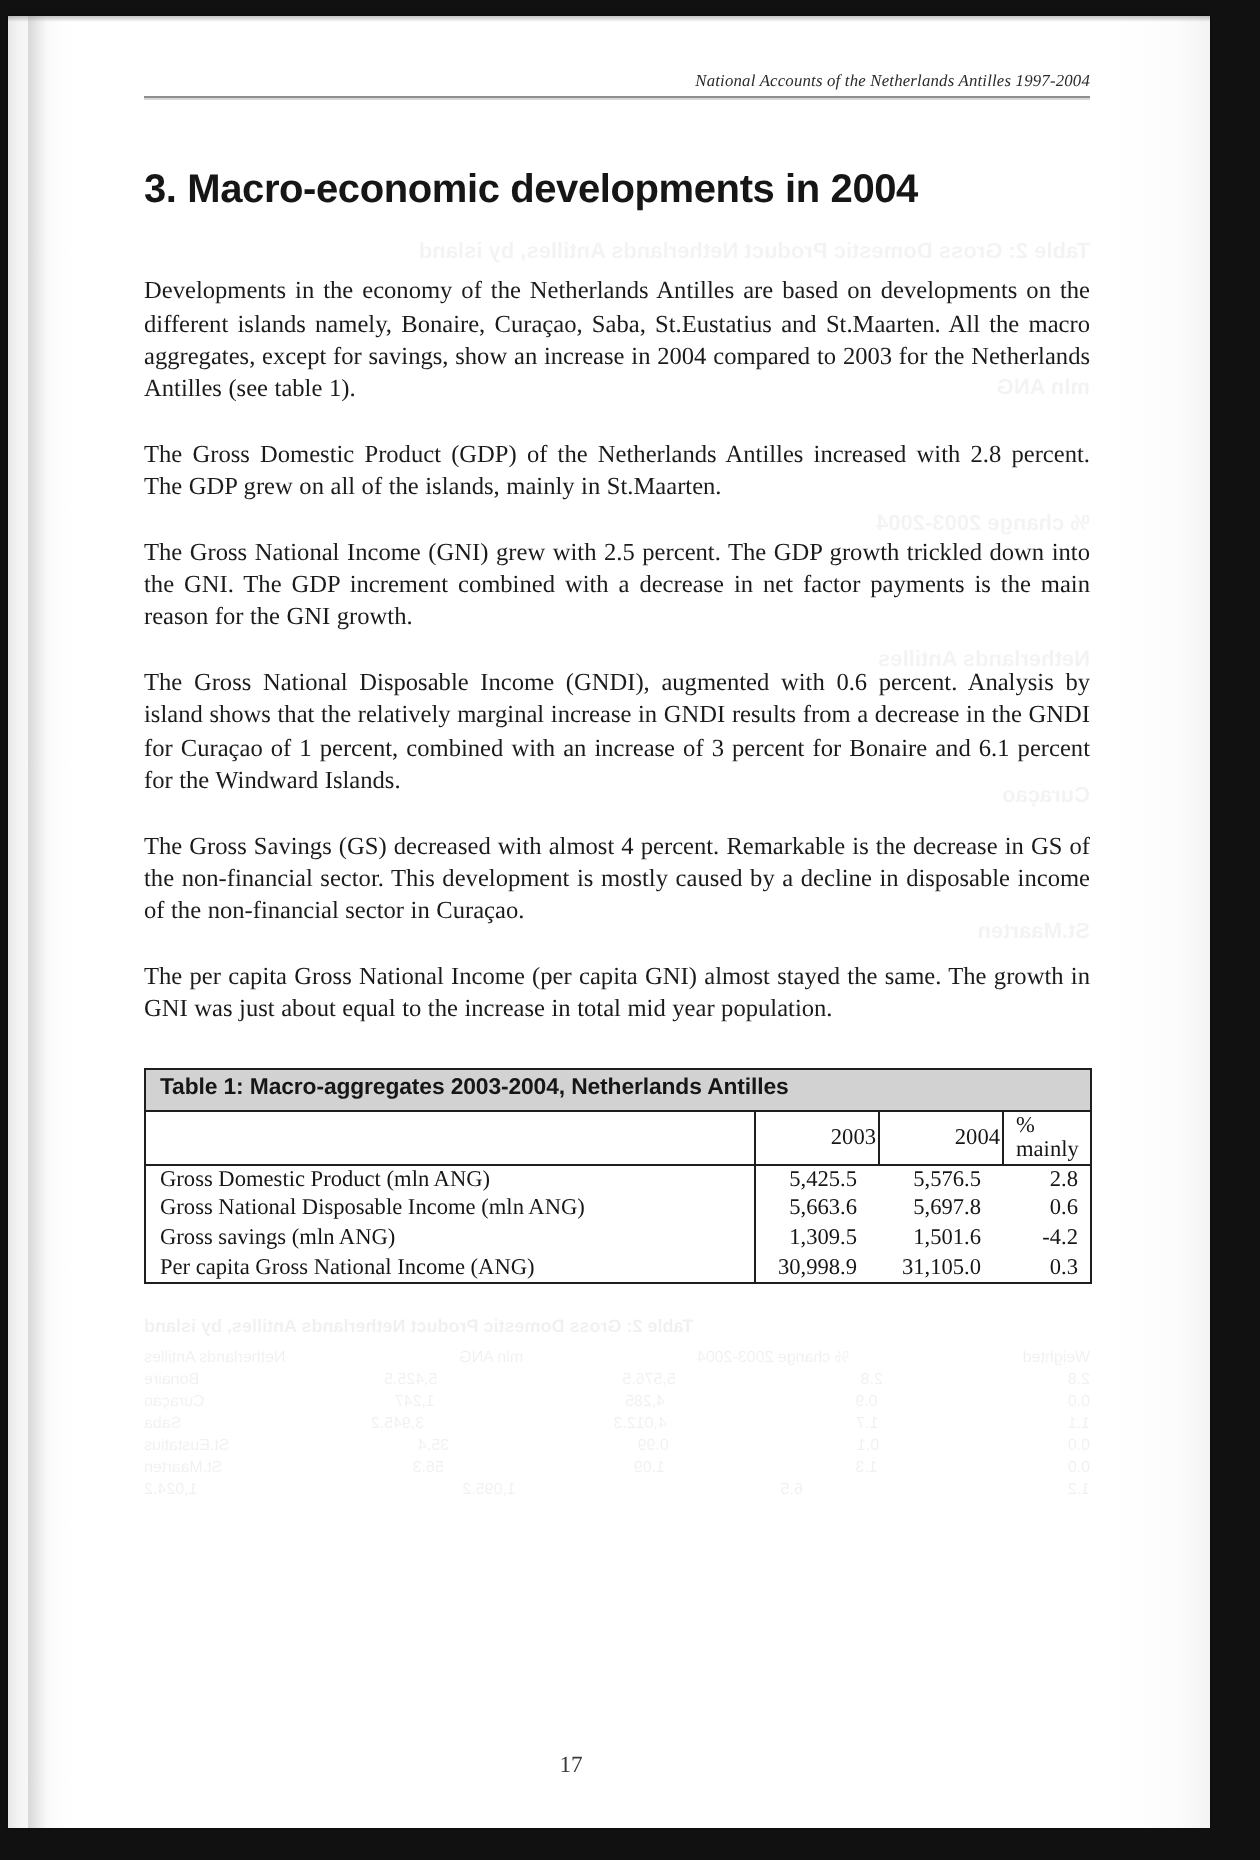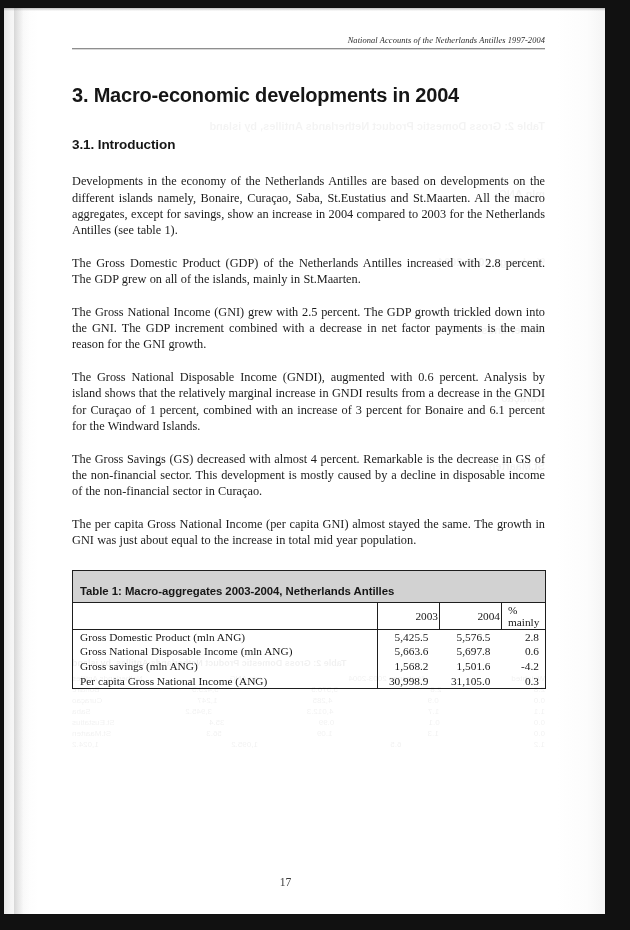--- a/index.html
+++ b/index.html
@@ -125,21 +125,21 @@
     vertical-align: middle;
   }
 
   
   tr.caption-row td {
     background: #d2d2d2;
     border: 1.3px solid #1e1e1e;
     font-family: "Liberation Sans", "DejaVu Sans", sans-serif;
     font-weight: bold;
     font-size: 11.4px;
-    padding: 14px 0 5px 7px;
+    padding: 3px 0 5px 7px;
     letter-spacing: -0.05px;
   }
 
   
   tr.head-row td {
     border-top: 1.3px solid #1e1e1e;
     border-bottom: 1.3px solid #1e1e1e;
     height: 17px;
     padding: 1px 1px 1px 7px;
   }
@@ -257,21 +257,20 @@
       <div>St.Maarten</div>
     </div>
 
     <div class="content">
 
       <div class="runhead">National Accounts of the Netherlands Antilles 1997-2004</div>
       <div class="rule"></div>
 
       <h1 class="chapter">3. Macro-economic developments in 2004</h1>
 
-      <h2 class="section">3.1. Introduction</h2>
 
       <p class="body">Developments in the economy of the Netherlands Antilles are based on developments on the different islands namely, Bonaire, Curaçao, Saba, St.Eustatius and St.Maarten. All the macro aggregates, except for savings, show an increase in 2004 compared to 2003 for the Netherlands Antilles (see table 1).</p>
       <p class="body">The Gross Domestic Product (GDP) of the Netherlands Antilles increased with 2.8 percent. The GDP grew on all of the islands, mainly in St.Maarten.</p>
       <p class="body">The Gross National Income (GNI) grew with 2.5 percent. The GDP growth trickled down into the GNI. The GDP increment combined with a decrease in net factor payments is the main reason for the GNI growth.</p>
       <p class="body">The Gross National Disposable Income (GNDI), augmented with 0.6 percent. Analysis by island shows that the relatively marginal increase in GNDI results from a decrease in the GNDI for Curaçao of 1 percent, combined with an increase of 3 percent for Bonaire and 6.1 percent for the Windward Islands.</p>
       <p class="body">The Gross Savings (GS) decreased with almost 4 percent. Remarkable is the decrease in GS of the non-financial sector. This development is mostly caused by a decline in disposable income of the non-financial sector in Curaçao.</p>
       <p class="body">The per capita Gross National Income (per capita GNI) almost stayed the same. The growth in GNI was just about equal to the increase in total mid year population.</p>
 
       <div class="table-wrap">
         <table class="macro">
@@ -300,21 +299,21 @@
               <td class="vpct">2.8</td>
             </tr>
             <tr class="data-row">
               <td class="lbl">Gross National Disposable Income (mln ANG)</td>
               <td class="v2003">5,663.6</td>
               <td class="v2004">5,697.8</td>
               <td class="vpct">0.6</td>
             </tr>
             <tr class="data-row">
               <td class="lbl">Gross savings (mln ANG)</td>
-              <td class="v2003">1,568.2</td>
+              <td class="v2003">1,309.5</td>
               <td class="v2004">1,501.6</td>
               <td class="vpct">-4.2</td>
             </tr>
             <tr class="data-row last">
               <td class="lbl">Per capita Gross National Income (ANG)</td>
               <td class="v2003">30,998.9</td>
               <td class="v2004">31,105.0</td>
               <td class="vpct">0.3</td>
             </tr>
           </tbody>

